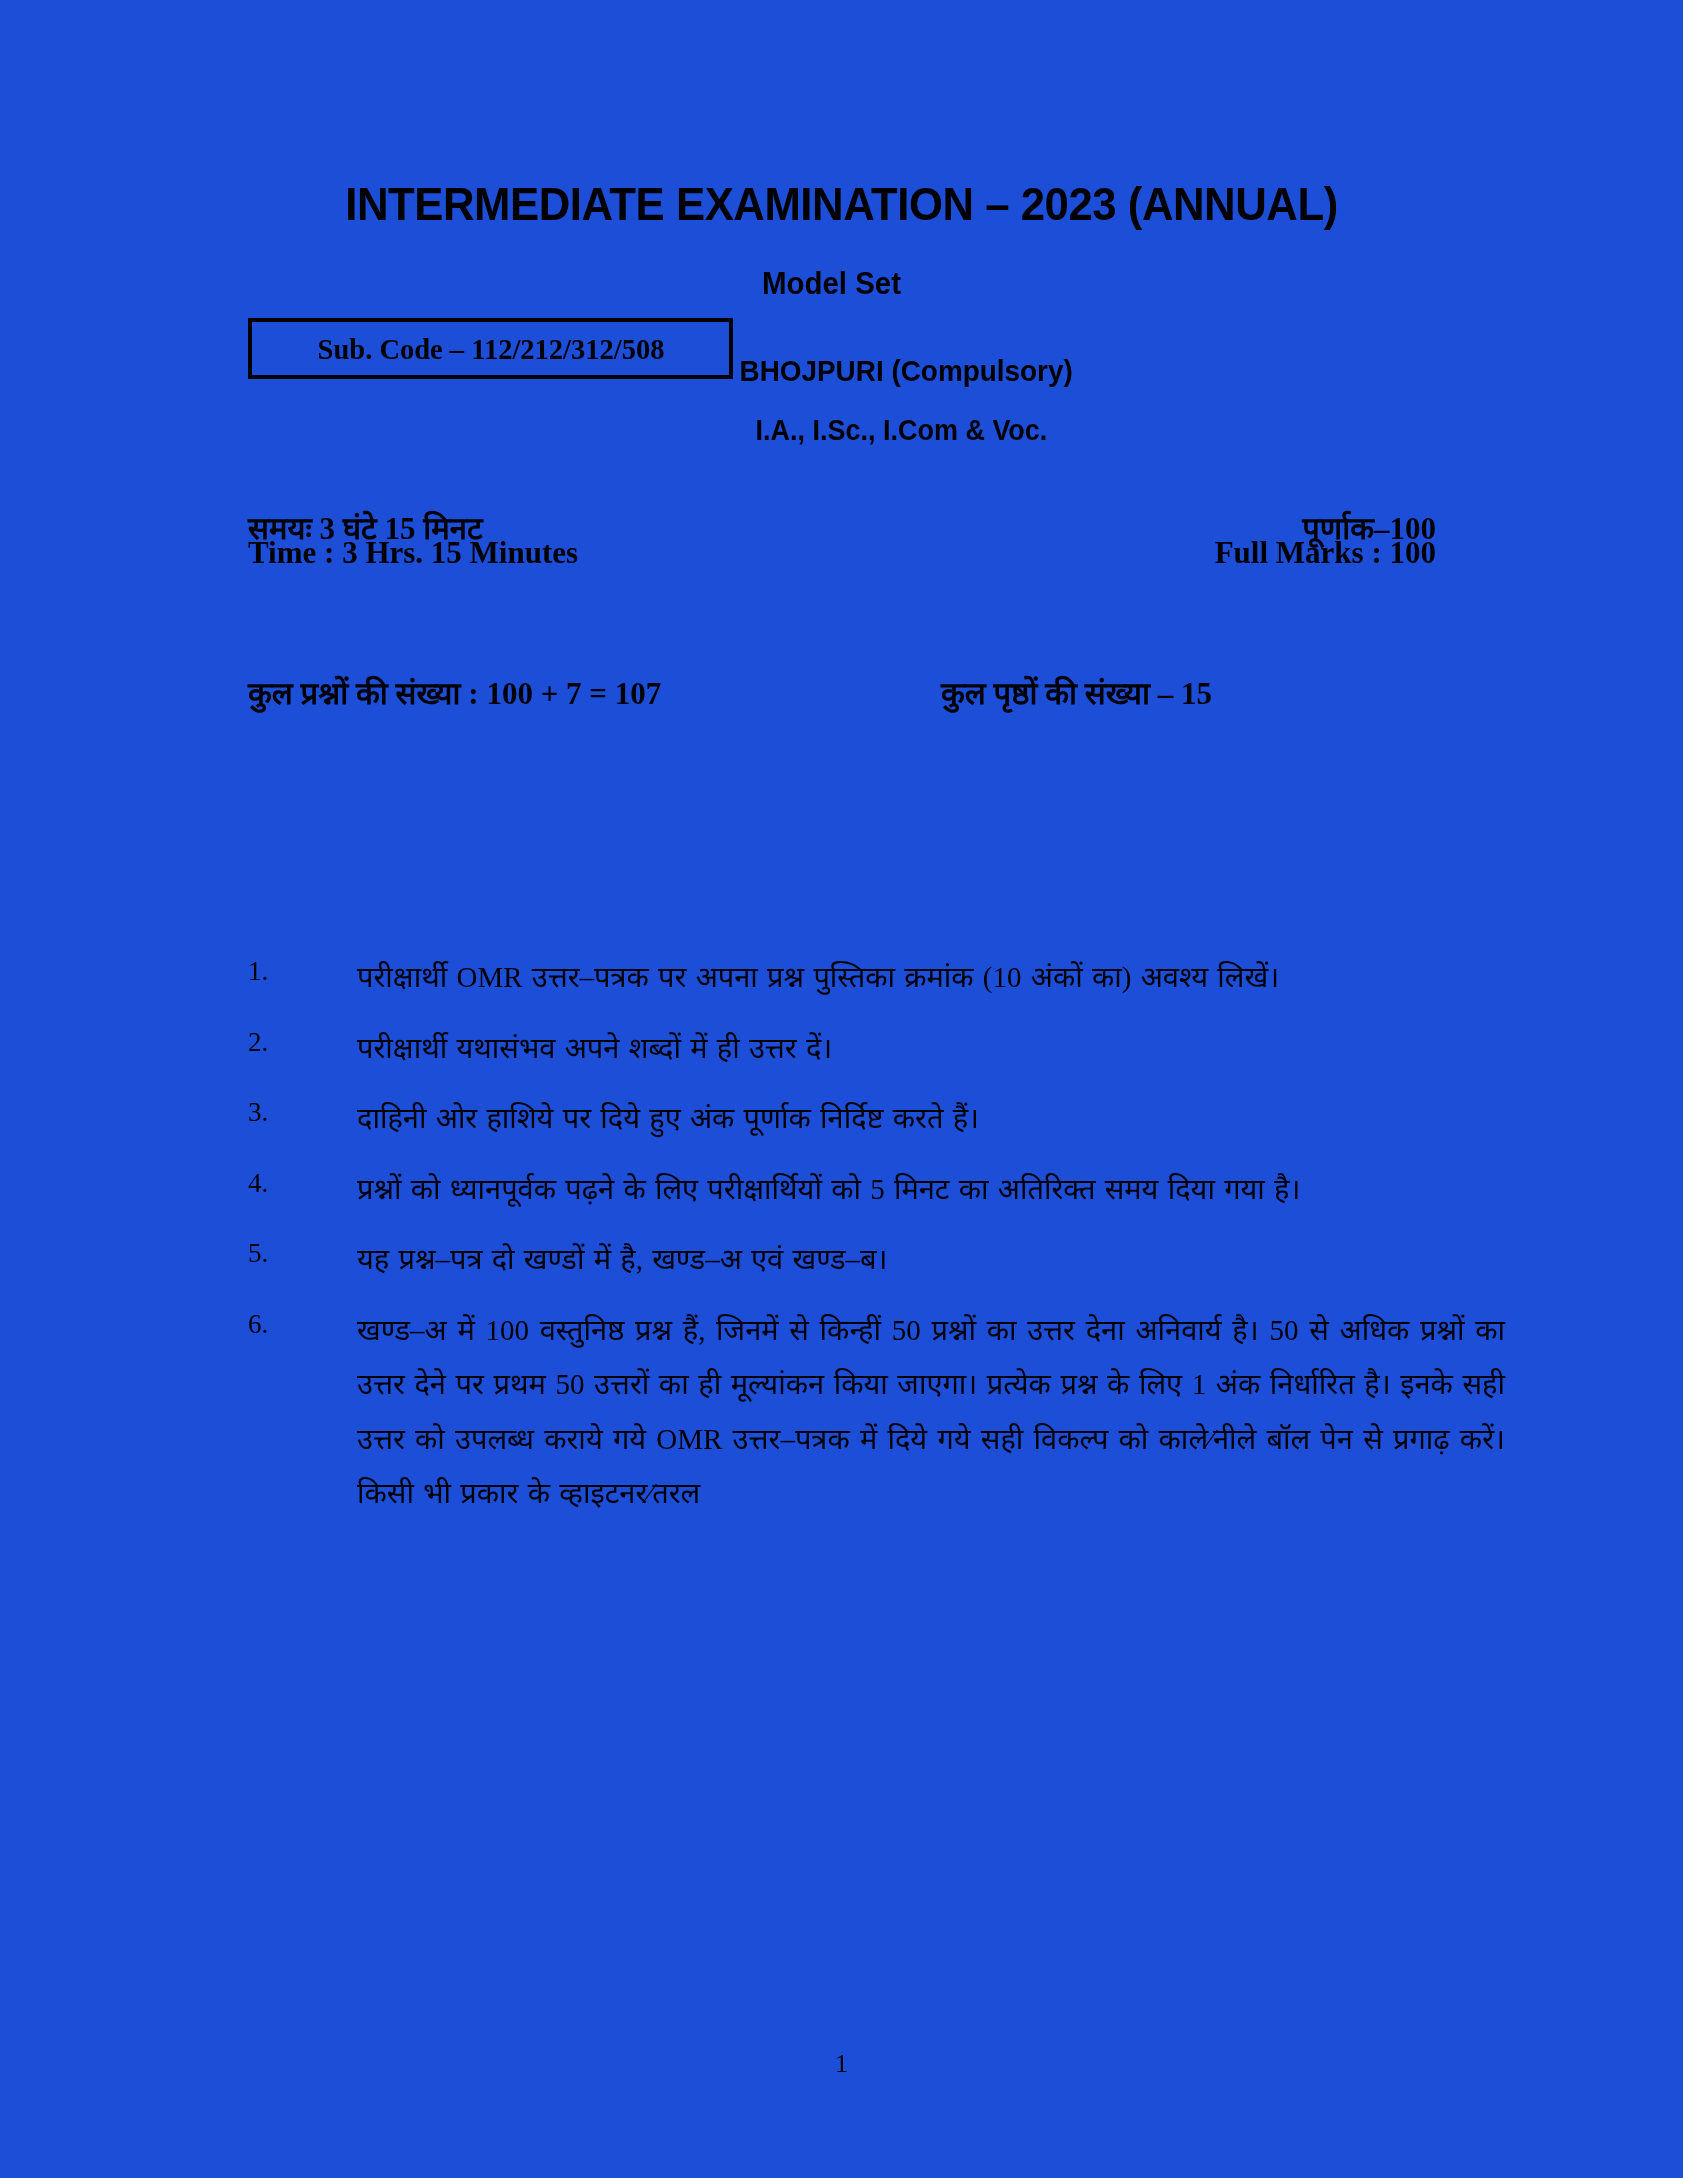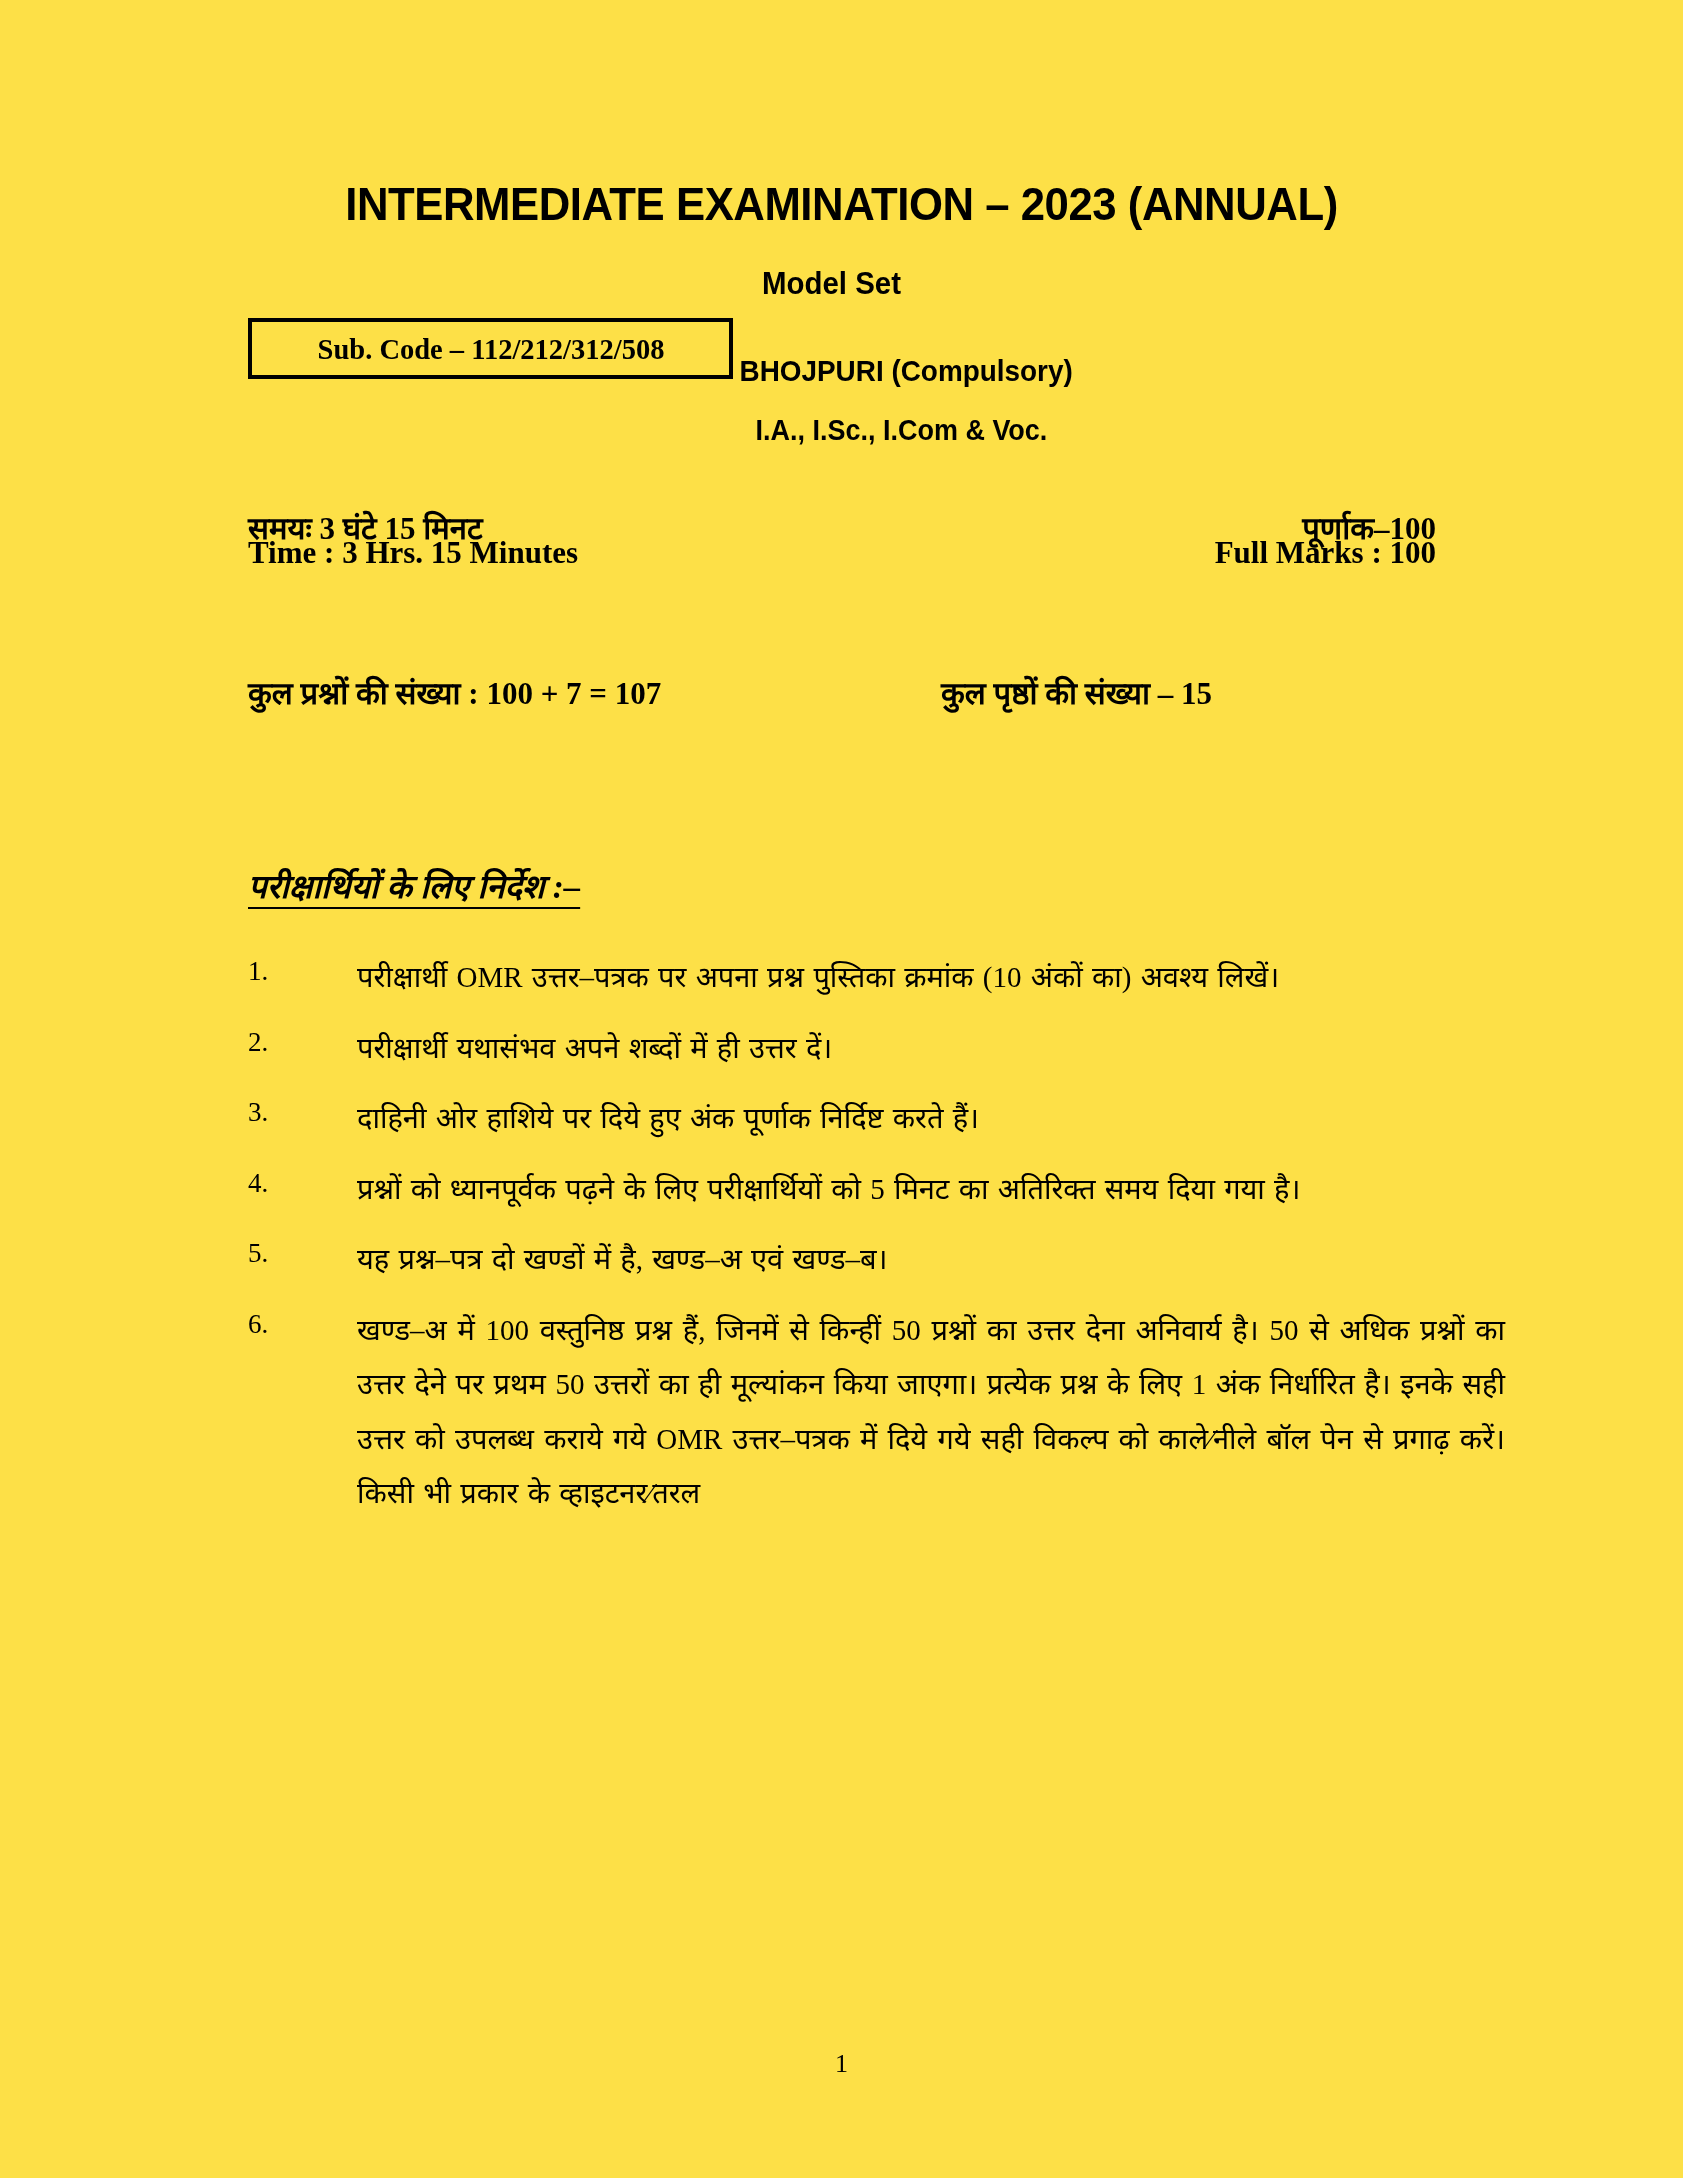--- a/index.html
+++ b/index.html
@@ -12,21 +12,21 @@
     height: 2178px;
     position: relative;
     font-family: "Liberation Sans", sans-serif;
     color: #000000;
     overflow: hidden;
   }
 
   .page {
     position: absolute;
     inset: 0;
-    background: #fde047;
+    background: #1d4ed8;
     padding-left: 16px;
   }
 
   
   .exam-title {
     position: absolute;
     top: 176px;
     left: 0;
     width: 1683px;
     text-align: center;
@@ -215,21 +215,20 @@
     <div class="eng">Time : 3 Hrs. 15 Minutes</div>
     <div class="eng">Full Marks : 100</div>
   </div>
 
   <div class="totals-row row-totals-hi">
     <div class="col-a dev">कुल प्रश्नों की संख्या : 100 + 7 = 107</div>
     <div class="col-b dev">कुल पृष्ठों की संख्या – 15</div>
   </div>
 
 
-  <div class="instr-heading">परीक्षार्थियों के लिए निर्देश :–</div>
 
   <div class="instr-list">
 
     <div class="instr-item">
       <div class="instr-num">1.</div>
       <div class="instr-body">परीक्षार्थी OMR उत्तर–पत्रक पर अपना प्रश्न पुस्तिका क्रमांक (10 अंकों का) अवश्य लिखें।</div>
     </div>
 
     <div class="instr-item">
       <div class="instr-num">2.</div>

